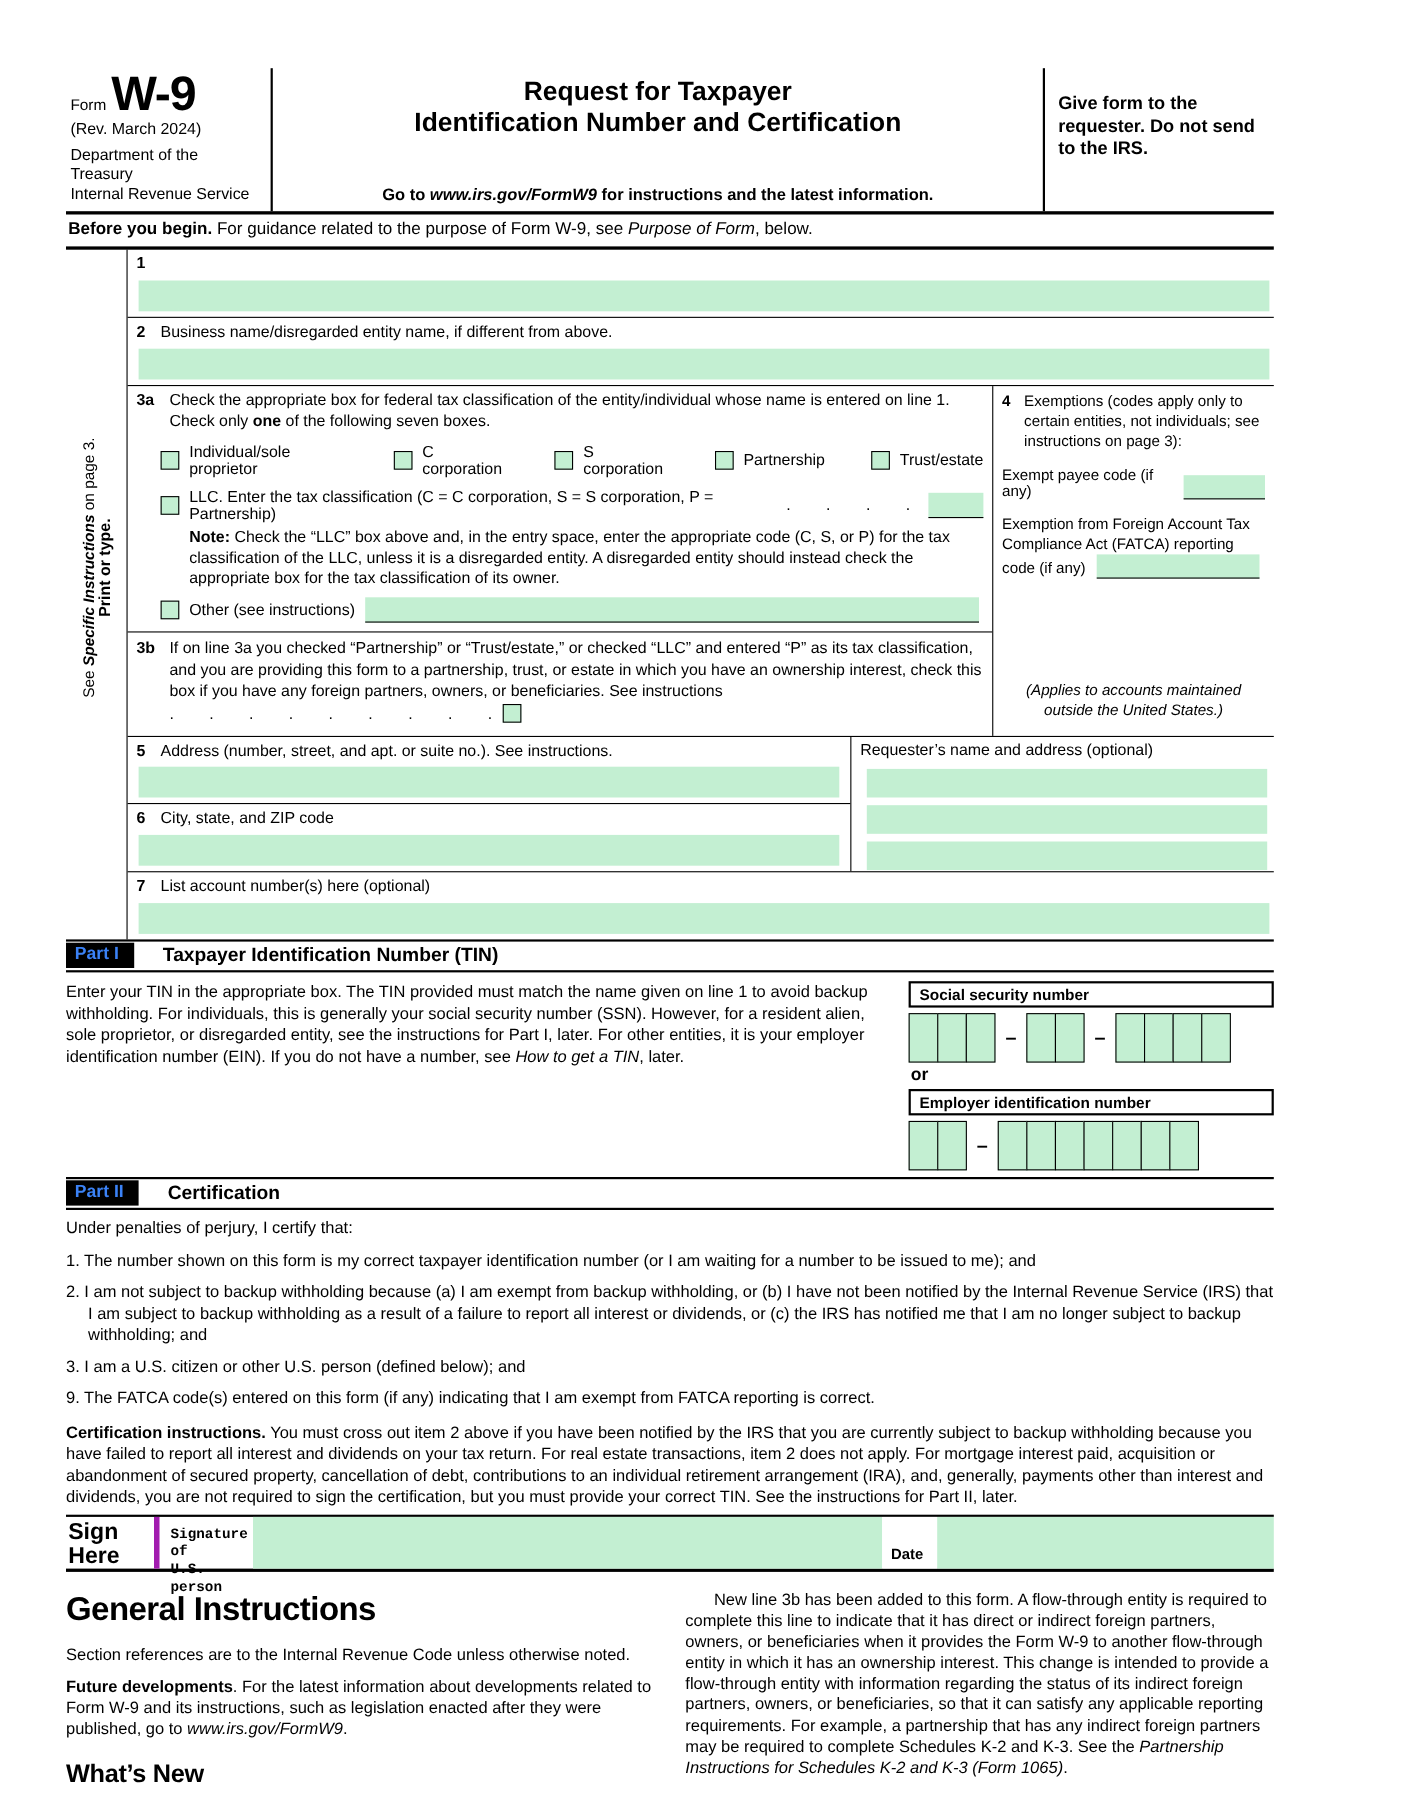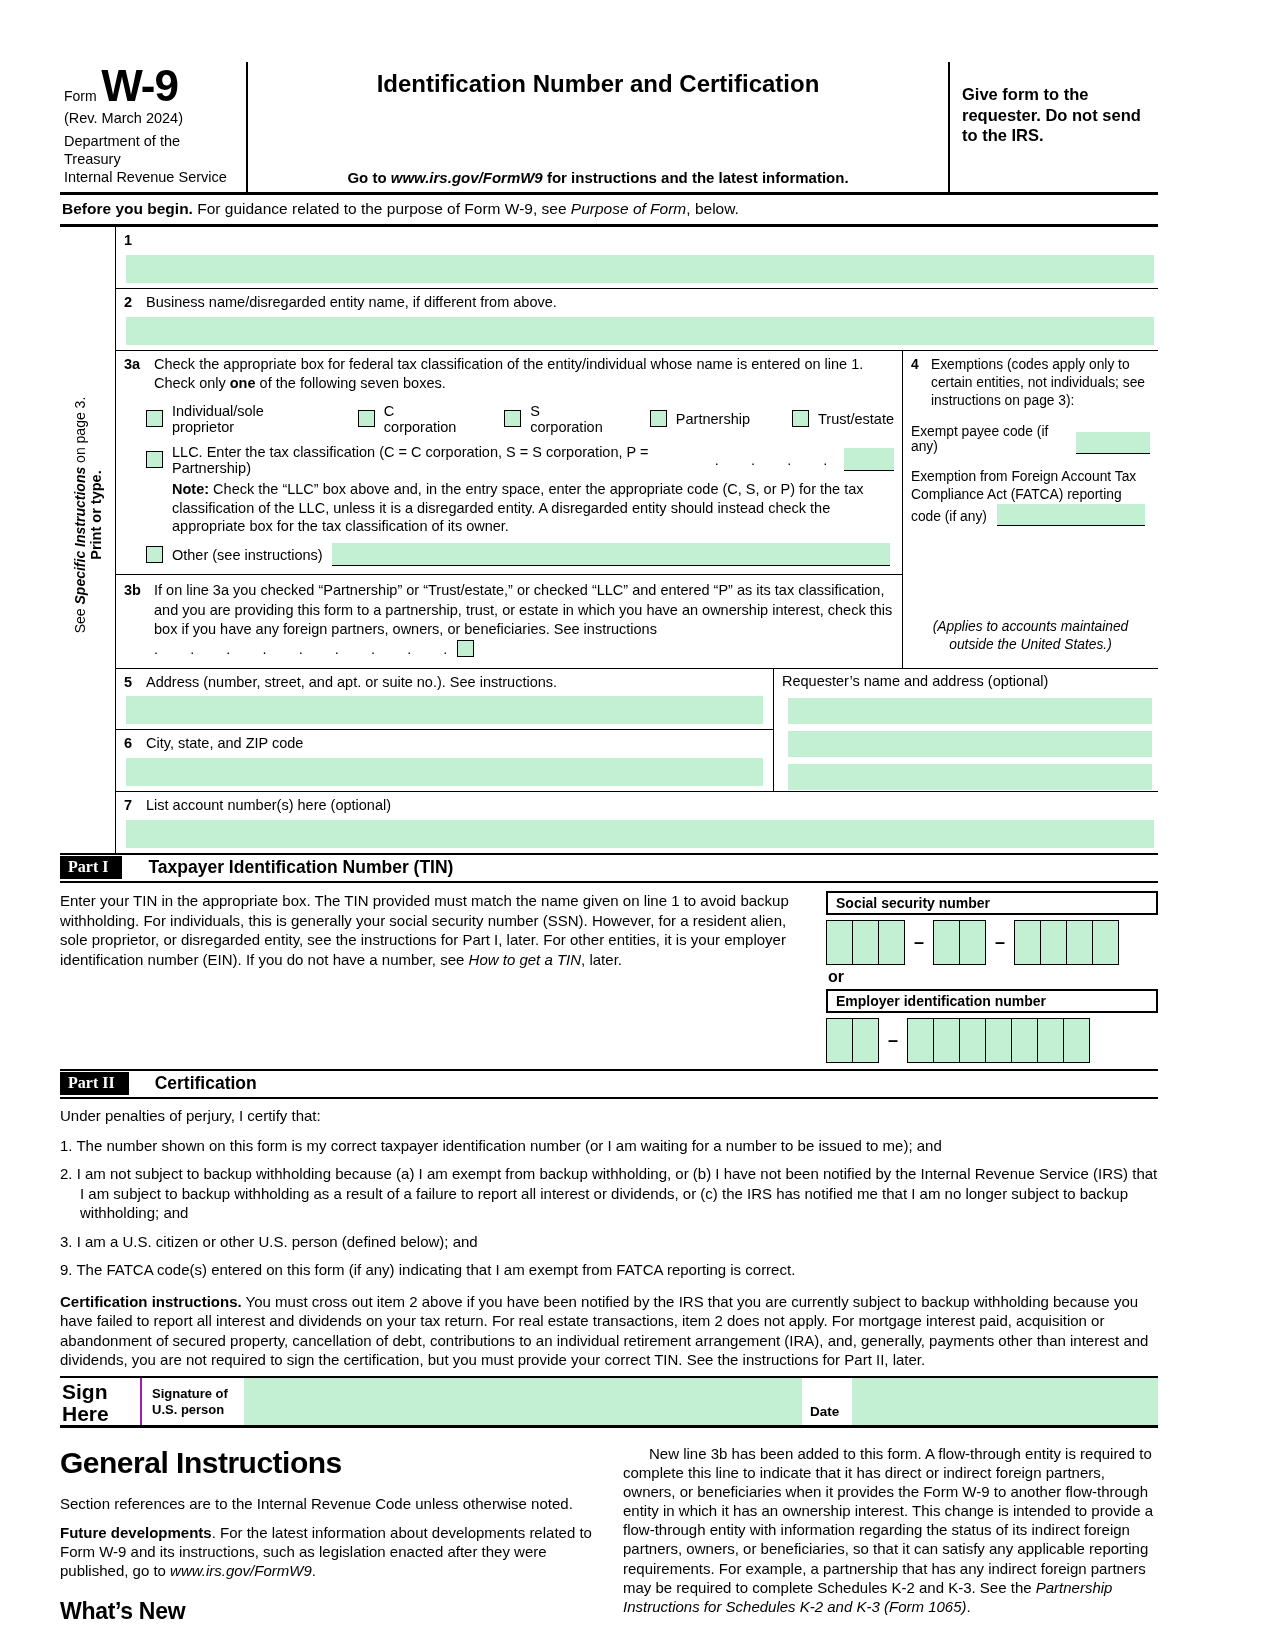--- a/index.html
+++ b/index.html
@@ -70,21 +70,21 @@
 
   .row56 { display:flex; border-bottom:1px solid #000; }
   .row56-left { flex:1; }
   .row5 { border-bottom:1px solid #000; }
   .row56-right { width:385px; border-left:1px solid #000; font-size:14.5px; }
   .req-label { padding:4px 8px 2px 8px; }
   .req-bar { background:var(--green); height:26px; margin:7px 6px 0 14px; }
 
   
   .part-hdr { display:flex; align-items:stretch; border-bottom:2px solid #000; margin-top:0; }
-  .part-badge { background:#000; color:#ffffff; font-weight:bold; font-size:16px; padding:2px 14px 3px 8px; margin:1px 0 2px 0;font-family:Liberation Serif, serif; }
+  .part-badge { background:#000; color:#3b82f6; font-weight:bold; font-size:16px; padding:2px 14px 3px 8px; margin:1px 0 2px 0; }
   .part-title { font-size:17.5px; font-weight:bold; padding:2px 0 2px 26px; }
 
   
   .p1-body { display:flex; padding-top:8px; }
   .p1-text { flex:1; font-size:15px; line-height:1.3; padding-right:14px; }
   .p1-text p { margin-bottom:14px; }
   .tin-col { width:332px; flex:none; }
   .tin-label { border:2px solid #000; font-weight:bold; font-size:14px; padding:2px 8px; }
   .tin-cells { display:flex; align-items:center; margin-top:5px; }
   .tin-group { display:inline-flex; }
@@ -95,21 +95,21 @@
 
   
   .p2-body { font-size:15px; line-height:1.3; padding-top:7px; }
   .p2-body .intro { margin-bottom:10px; }
   .p2-item { padding-left:20px; text-indent:-20px; margin-bottom:9px; }
   .certinstr { margin-top:12px; margin-bottom:6px; }
 
   
   .sign-row { display:flex; border-top:2px solid #000; border-bottom:3px solid #000; height:52px; }
   .sign-big { width:80px; font-size:21px; font-weight:bold; line-height:1.08; padding:3px 0 0 2px; }
-  .sign-mid { width:104px; border-left:2px solid #a21caf; font-size:13px; font-weight:bold; line-height:1.25; padding:8px 4px 0 10px; }
+  .sign-mid { width:90px; border-left:5px solid #a21caf; font-size:13px; font-weight:bold; line-height:1.25; padding:8px 4px 0 10px;font-family:Liberation Mono, monospace; }
   .sig-green { flex:1; background:var(--green); }
   .date-cell { width:50px; background:#fff; font-size:13.5px; font-weight:bold; display:flex; align-items:flex-end; padding:0 4px 6px 8px; }
   .date-green { width:306px; background:var(--green); }
 
   
   .cols { display:flex; gap:28px; padding-top:16px; }
   .col { flex:1; font-size:15px; line-height:1.28; }
   .gi-h1 { font-size:30px; font-weight:bold; letter-spacing:-0.5px; margin-bottom:12px; }
   .gi-h2 { font-size:23px; font-weight:bold; letter-spacing:-0.3px; margin:16px 0 10px; }
   .col p { margin-bottom:10px; }
@@ -126,20 +126,21 @@
     <div class="hdr">
       <div class="hdr-left">
         <div><span class="form-word">Form</span>
           <span class="form-num-big">W-9</span></div>
         <div class="small rev">(Rev. March 2024)</div>
         <div class="small">Department of the Treasury</div>
         <div class="small">Internal Revenue Service</div>
       </div>
       <div class="hdr-center">
         <div class="title">
+          <div>Request for Taxpayer</div>
           <div>Identification Number and Certification</div>
         </div>
         <div class="goto"><span>Go to </span><i class="inline">www.irs.gov/FormW9</i><span> for instructions and the latest information.</span></div>
       </div>
       <div class="hdr-right">Give form to the requester. Do not send to the IRS.</div>
     </div>
 
     <div class="before">
       <b class="inline">Before you begin.</b><span> For guidance related to the purpose of Form W-9, see </span><i class="inline">Purpose of Form</i><span>, below.</span>
     </div>

